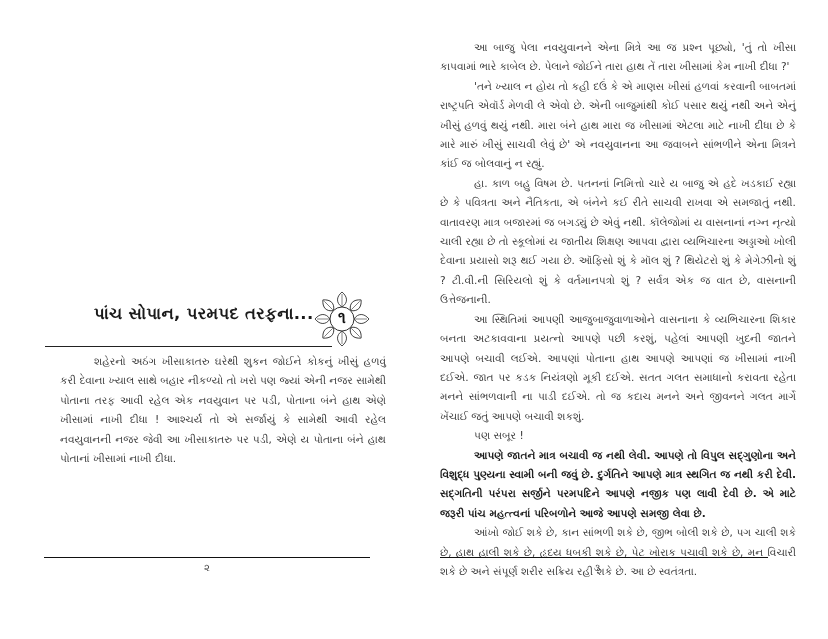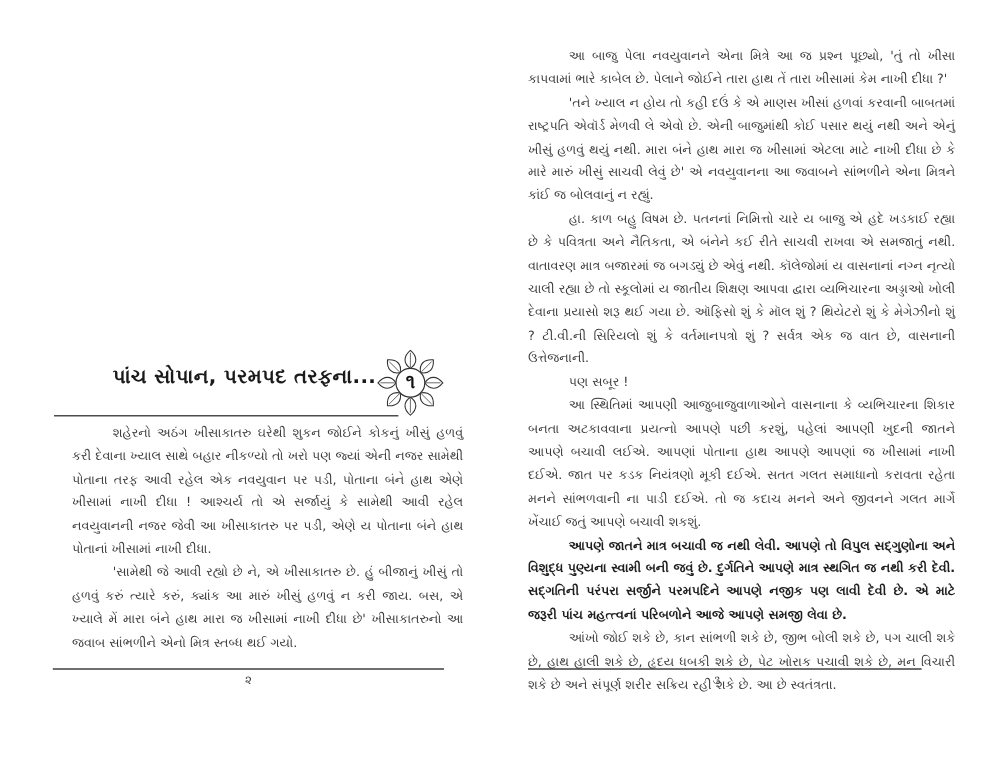--- a/index.html
+++ b/index.html
@@ -60,33 +60,32 @@
           <circle cx="0" cy="0" r="12" stroke-width="1"></circle>
         </g>
       </svg>
       <div class="num">૧</div>
     </div>
   </div>
   <div class="chapter-rule"></div>
 
   <div class="body-text">
     <p class="indent">શહેરનો અઠંગ ખીસાકાતરુ ઘરેથી શુકન જોઈને કોકનું ખીસું હળવું કરી દેવાના ખ્યાલ સાથે બહાર નીકળ્યો તો ખરો પણ જ્યાં એની નજર સામેથી પોતાના તરફ આવી રહેલ એક નવયુવાન પર પડી, પોતાના બંને હાથ એણે ખીસામાં નાખી દીધા ! આશ્ચર્ય તો એ સર્જાયું કે સામેથી આવી રહેલ નવયુવાનની નજર જેવી આ ખીસાકાતરુ પર પડી, એણે ય પોતાના બંને હાથ પોતાનાં ખીસામાં નાખી દીધા.</p>
-    <p class="indent">'સામેથી જે આવી રહ્યો છે ને, એ ખીસાકાતરુ છે. હું બીજાનું ખીસું તો હળવું કરું ત્યારે કરું, ક્યાંક આ મારું ખીસું હળવું ન કરી જાય. બસ, એ ખ્યાલે મેં મારા બંને હાથ મારા જ ખીસામાં નાખી દીધા છે' ખીસાકાતરુનો આ જવાબ સાંભળીને એનો મિત્ર સ્તબ્ધ થઈ ગયો.</p>
   </div>
 
   <div class="foot-rule"></div>
   <div class="page-num">૨</div>
 </div>
 
 <div class="page right">
   <div class="body-text">
     <p class="indent">આ બાજુ પેલા નવયુવાનને એના મિત્રે આ જ પ્રશ્ન પૂછ્યો, 'તું તો ખીસા કાપવામાં ભારે કાબેલ છે. પેલાને જોઈને તારા હાથ તેં તારા ખીસામાં કેમ નાખી દીધા ?'</p>
     <p class="indent">'તને ખ્યાલ ન હોય તો કહી દઉં કે એ માણસ ખીસાં હળવાં કરવાની બાબતમાં રાષ્ટ્રપતિ એવૉર્ડ મેળવી લે એવો છે. એની બાજુમાંથી કોઈ પસાર થયું નથી અને એનું ખીસું હળવું થયું નથી. મારા બંને હાથ મારા જ ખીસામાં એટલા માટે નાખી દીધા છે કે મારે મારું ખીસું સાચવી લેવું છે' એ નવયુવાનના આ જવાબને સાંભળીને એના મિત્રને કાંઈ જ બોલવાનું ન રહ્યું.</p>
     <p class="indent">હા. કાળ બહુ વિષમ છે. પતનનાં નિમિત્તો ચારે ય બાજુ એ હદે ખડકાઈ રહ્યા છે કે પવિત્રતા અને નૈતિકતા, એ બંનેને કઈ રીતે સાચવી રાખવા એ સમજાતું નથી. વાતાવરણ માત્ર બજારમાં જ બગડ્યું છે એવું નથી. કૉલેજોમાં ય વાસનાનાં નગ્ન નૃત્યો ચાલી રહ્યા છે તો સ્કૂલોમાં ય જાતીય શિક્ષણ આપવા દ્વારા વ્યભિચારના અડ્ડાઓ ખોલી દેવાના પ્રયાસો શરૂ થઈ ગયા છે. ઑફિસો શું કે મૉલ શું ? થિયેટરો શું કે મેગેઝીનો શું ? ટી.વી.ની સિરિયલો શું કે વર્તમાનપત્રો શું ? સર્વત્ર એક જ વાત છે, વાસનાની ઉત્તેજનાની.</p>
+    <p class="indent">આ સ્થિતિમાં આપણી આજુબાજુવાળાઓને વાસનાના કે વ્યભિચારના શિકાર બનતા અટકાવવાના પ્રયત્નો આપણે પછી કરશું, પહેલાં આપણી ખુદની જાતને આપણે બચાવી લઈએ. આપણાં પોતાના હાથ આપણે આપણાં જ ખીસામાં નાખી દઈએ. જાત પર કડક નિયંત્રણો મૂકી દઈએ. સતત ગલત સમાધાનો કરાવતા રહેતા મનને સાંભળવાની ના પાડી દઈએ. તો જ કદાચ મનને અને જીવનને ગલત માર્ગે ખેંચાઈ જતું આપણે બચાવી શકશું.</p>
     <p class="indent">પણ સબૂર !</p>
-    <p class="indent">આ સ્થિતિમાં આપણી આજુબાજુવાળાઓને વાસનાના કે વ્યભિચારના શિકાર બનતા અટકાવવાના પ્રયત્નો આપણે પછી કરશું, પહેલાં આપણી ખુદની જાતને આપણે બચાવી લઈએ. આપણાં પોતાના હાથ આપણે આપણાં જ ખીસામાં નાખી દઈએ. જાત પર કડક નિયંત્રણો મૂકી દઈએ. સતત ગલત સમાધાનો કરાવતા રહેતા મનને સાંભળવાની ના પાડી દઈએ. તો જ કદાચ મનને અને જીવનને ગલત માર્ગે ખેંચાઈ જતું આપણે બચાવી શકશું.</p>
     <p class="indent bold">આપણે જાતને માત્ર બચાવી જ નથી લેવી. આપણે તો વિપુલ સદ્ગુણોના અને વિશુદ્ધ પુણ્યના સ્વામી બની જવું છે. દુર્ગતિને આપણે માત્ર સ્થગિત જ નથી કરી દેવી. સદ્ગતિની પરંપરા સર્જીને પરમપદિને આપણે નજીક પણ લાવી દેવી છે. એ માટે જરૂરી પાંચ મહત્ત્વનાં પરિબળોને આજે આપણે સમજી લેવા છે.</p>
     <p class="indent">આંખો જોઈ શકે છે, કાન સાંભળી શકે છે, જીભ બોલી શકે છે, પગ ચાલી શકે છે, હાથ હાલી શકે છે, હૃદય ધબકી શકે છે, પેટ ખોરાક પચાવી શકે છે, મન વિચારી શકે છે અને સંપૂર્ણ શરીર સક્રિય રહી શકે છે. આ છે સ્વતંત્રતા.</p>
   </div>
 
   <div class="foot-rule"></div>
   <div class="page-num">૩</div>
 </div>
 
 </body></html>

